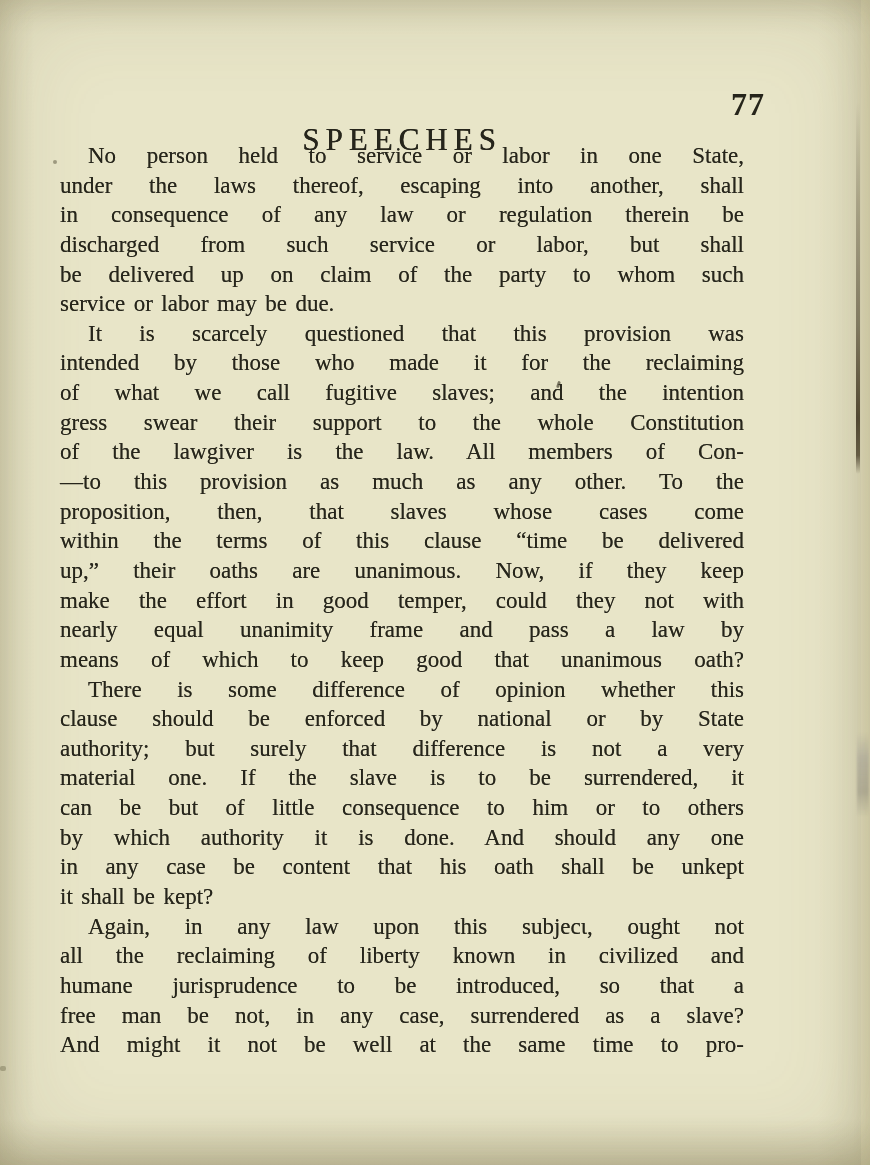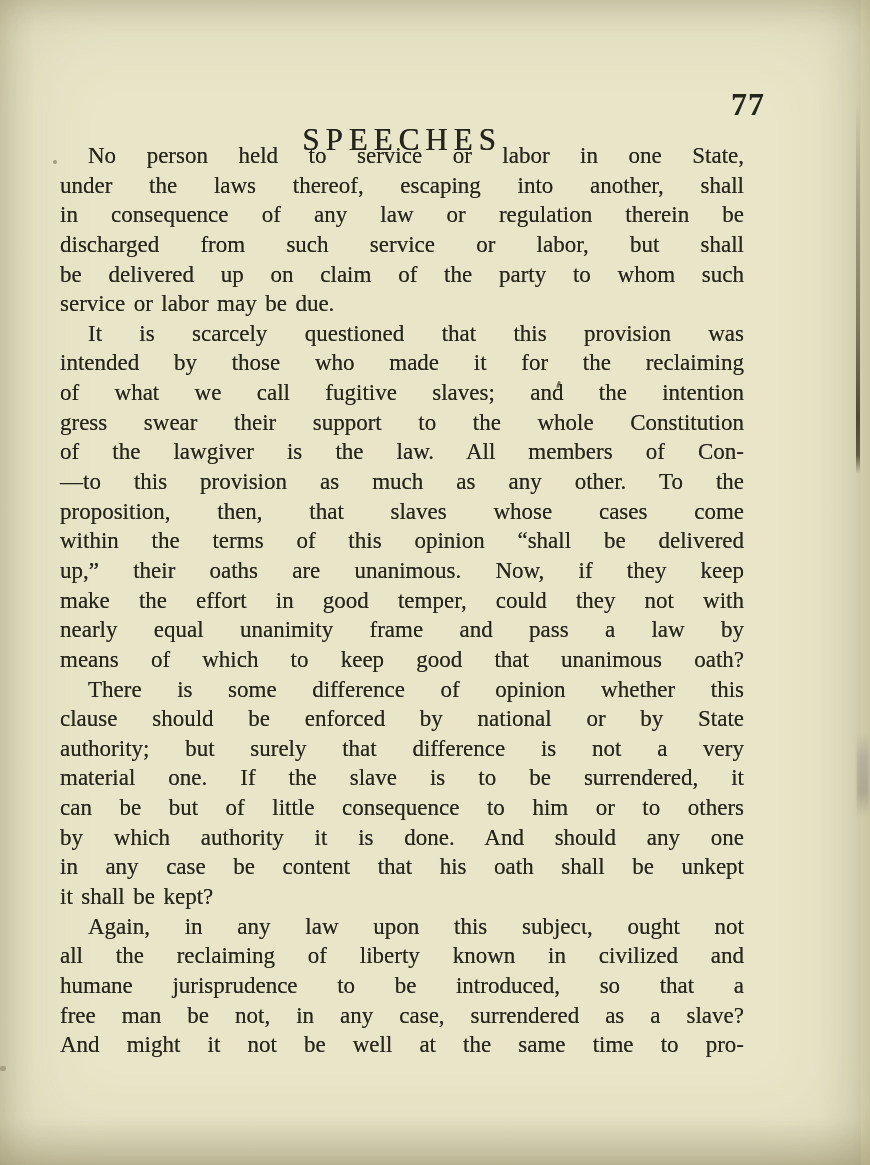--- a/index.html
+++ b/index.html
@@ -146,21 +146,21 @@
         <div class="line last">service or labor may be due.</div>
       </div>
       <div>
         <div class="line indent">It is scarcely questioned that this provision was</div>
         <div class="line">intended by those who made it for the reclaiming</div>
         <div class="line">of what we call fugitive slaves; and the intention</div>
         <div class="line">gress swear their support to the whole Constitution</div>
         <div class="line">of the lawgiver is the law. All members of Con-</div>
         <div class="line">—to this provision as much as any other. To the</div>
         <div class="line">proposition, then, that slaves whose cases come</div>
-        <div class="line">within the terms of this opinion “shall be delivered</div>
+        <div class="line">within the terms of this clause “time be delivered</div>
         <div class="line">up,” their oaths are unanimous. Now, if they keep</div>
         <div class="line">make the effort in good temper, could they not with</div>
         <div class="line">nearly equal unanimity frame and pass a law by</div>
         <div class="line">means of which to keep good that unanimous oath?</div>
       </div>
       <div>
         <div class="line indent">There is some difference of opinion whether this</div>
         <div class="line">clause should be enforced by national or by State</div>
         <div class="line">authority; but surely that difference is not a very</div>
         <div class="line">material one. If the slave is to be surrendered, it</div>

